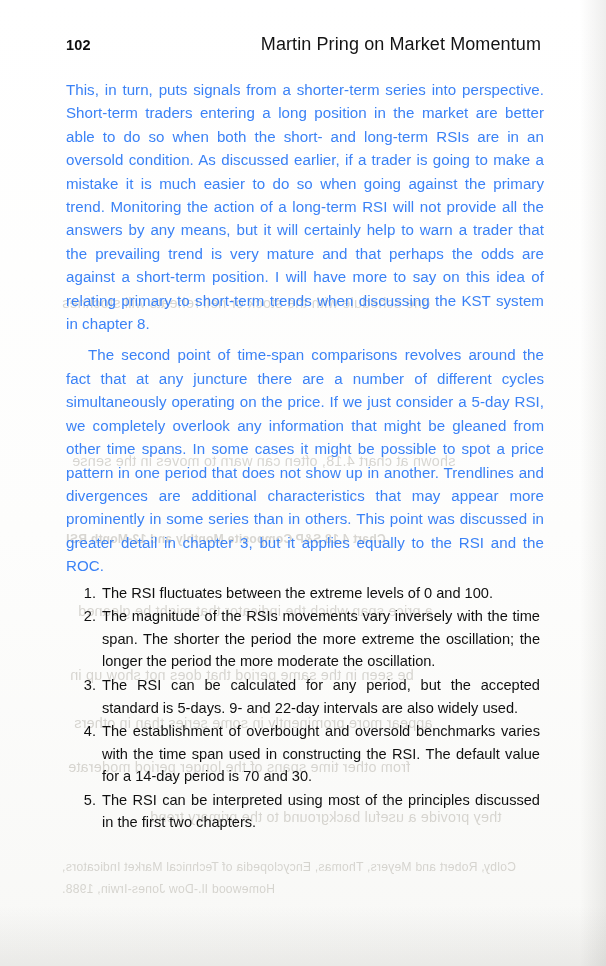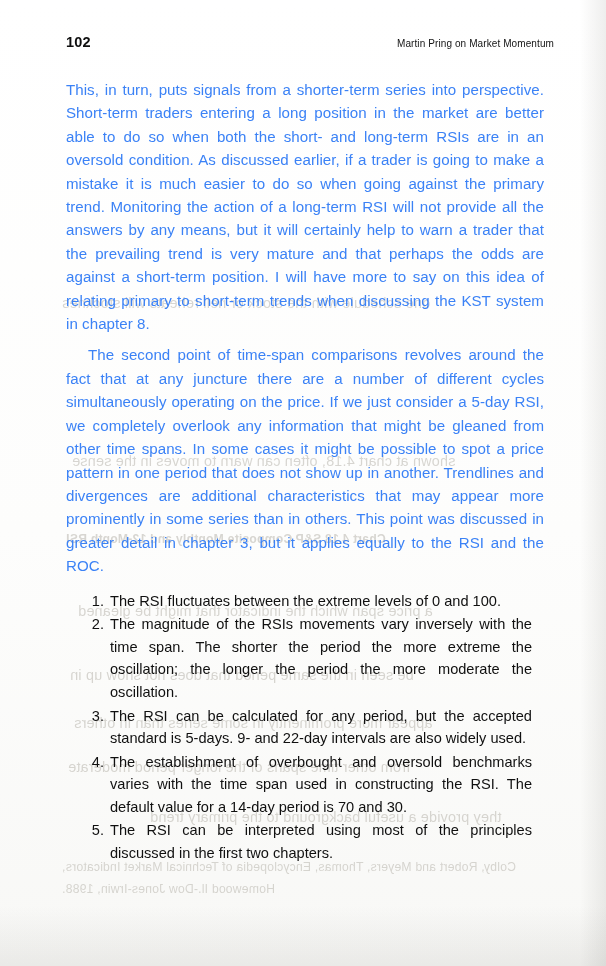--- a/index.html
+++ b/index.html
@@ -28,33 +28,33 @@
     inset: 0;
     background:
       linear-gradient(180deg, #ffffff 0%, #fdfdfc 55%, #f8f8f6 100%);
     pointer-events: none;
   }
 
   .header {
     position: absolute;
     top: 34px;
     left: 66px;
-    right: 52px;
+    right: 65px;
     display: flex;
     align-items: baseline;
     justify-content: space-between;
   }
   .folio {
     font-size: 14.5px;
     font-weight: bold;
     letter-spacing: 0.2px;
     color: #0f0f0f;
   }
   .running-head {
-    font-size: 10px;
+    font-size: 18px;
     color: #141414;
     letter-spacing: 0.1px;
   }
 
   .body-col {
     position: absolute;
     top: 78px;
     left: 66px;
     width: 478px;
   }
@@ -77,21 +77,21 @@
 
   h2.summary {
     margin: 36px 0 14px 0;
     font-size: 16px;
     font-weight: bold;
     letter-spacing: 0.2px;
     color: #0d0d0d;
   }
 
   ol.summary-list {
-    margin: 12px;
+    margin: 4px;
     padding: 0 0 0 30px;
     list-style: none;
     counter-reset: item;
   }
   ol.summary-list > li {
     position: relative;
     font-size: 14.6px;
     line-height: 22.6px;
     text-align: justify;
     color: #101010;

